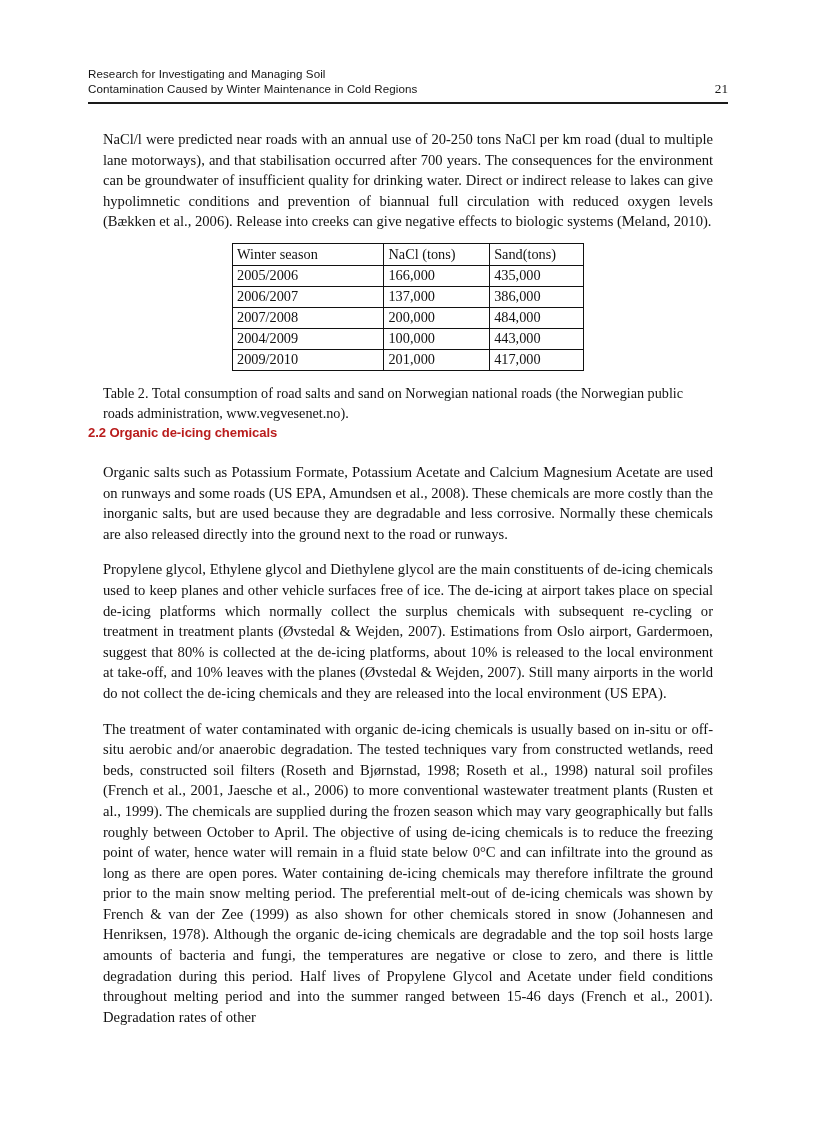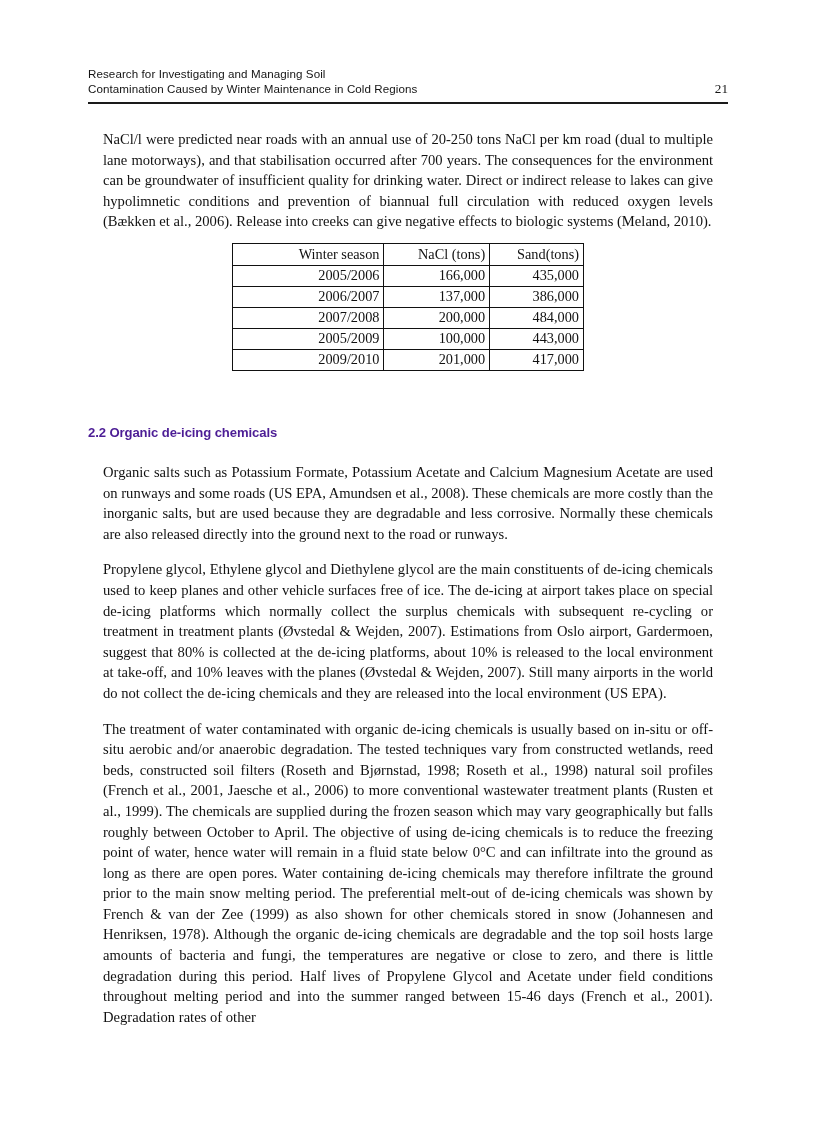--- a/index.html
+++ b/index.html
@@ -78,41 +78,41 @@
   .section-heading {
     position: absolute;
     left: 0;
     top: 424px;
     width: 640px;
     font-family: "Liberation Sans", sans-serif;
     font-weight: bold;
     font-size: 13.1px;
     line-height: 17px;
     letter-spacing: -0.1px;
-    color: #4c1d95;
+    color: #b91c1c;
   }
 
   
   .table-wrap {
     position: absolute;
     top: 243px;
     left: 144px;
     width: 352px;
   }
   table.data-table {
     border-collapse: collapse;
     width: 352px;
     font-family: "Liberation Serif", serif;
     font-size: 14.3px;
     color: #111111;
   }
   table.data-table th,
   table.data-table td {
     border: 1px solid #111111;
-    text-align: right;
+    text-align: left;
     padding: 1px 4px 2px 4px;
     height: 17px;
     font-weight: normal;
   }
   table.data-table th {
     height: 18px;
   }
   table.data-table col.c-season { width: 152px; }
   table.data-table col.c-nacl   { width: 106px; }
   table.data-table col.c-sand   { width: 94px;  }
@@ -158,33 +158,36 @@
           <td>2006/2007</td>
           <td>137,000</td>
           <td>386,000</td>
         </tr>
         <tr>
           <td>2007/2008</td>
           <td>200,000</td>
           <td>484,000</td>
         </tr>
         <tr>
-          <td>2005/2009</td>
+          <td>2004/2009</td>
           <td>100,000</td>
           <td>443,000</td>
         </tr>
         <tr>
           <td>2009/2010</td>
           <td>201,000</td>
           <td>417,000</td>
         </tr>
       </tbody>
     </table>
   </div>
 
+  <div class="body-block" id="para-caption">
+    <p>Table 2. Total consumption of road salts and sand on Norwegian national roads (the Norwegian public roads administration, www.vegvesenet.no).</p>
+  </div>
 
   <div class="section-heading">2.2 Organic de-icing chemicals</div>
 
   <div class="body-block" id="para-body">
 
   <p>Organic salts such as Potassium Formate, Potassium Acetate and Calcium Magnesium Acetate are used on runways and some roads (US EPA, Amundsen et al., 2008). These chemicals are more costly than the inorganic salts, but are used because they are degradable and less corrosive. Normally these chemicals are also released directly into the ground next to the road or runways.</p>
       <p>Propylene glycol, Ethylene glycol and Diethylene glycol are the main constituents of de-icing chemicals used to keep planes and other vehicle surfaces free of ice. The de-icing at airport takes place on special de-icing platforms which normally collect the surplus chemicals with subsequent re-cycling or treatment in treatment plants (Øvstedal &amp; Wejden, 2007). Estimations from Oslo airport, Gardermoen, suggest that 80% is collected at the de-icing platforms, about 10% is released to the local environment at take-off, and 10% leaves with the planes (Øvstedal &amp; Wejden, 2007). Still many airports in the world do not collect the de-icing chemicals and they are released into the local environment (US EPA).</p>
       <p>The treatment of water contaminated with organic de-icing chemicals is usually based on in-situ or off-situ aerobic and/or anaerobic degradation. The tested techniques vary from constructed wetlands, reed beds, constructed soil filters (Roseth and Bjørnstad, 1998; Roseth et al., 1998) natural soil profiles (French et al., 2001, Jaesche et al., 2006) to more conventional wastewater treatment plants (Rusten et al., 1999). The chemicals are supplied during the frozen season which may vary geographically but falls roughly between October to April. The objective of using de-icing chemicals is to reduce the freezing point of water, hence water will remain in a fluid state below 0°C and can infiltrate into the ground as long as there are open pores. Water containing de-icing chemicals may therefore infiltrate the ground prior to the main snow melting period. The preferential melt-out of de-icing chemicals was shown by French &amp; van der Zee (1999) as also shown for other chemicals stored in snow (Johannesen and Henriksen, 1978). Although the organic de-icing chemicals are degradable and the top soil hosts large amounts of bacteria and fungi, the temperatures are negative or close to zero, and there is little degradation during this period. Half lives of Propylene Glycol and Acetate under field conditions throughout melting period and into the summer ranged between 15-46 days (French et al., 2001). Degradation rates of other</p>
     </div>
 

